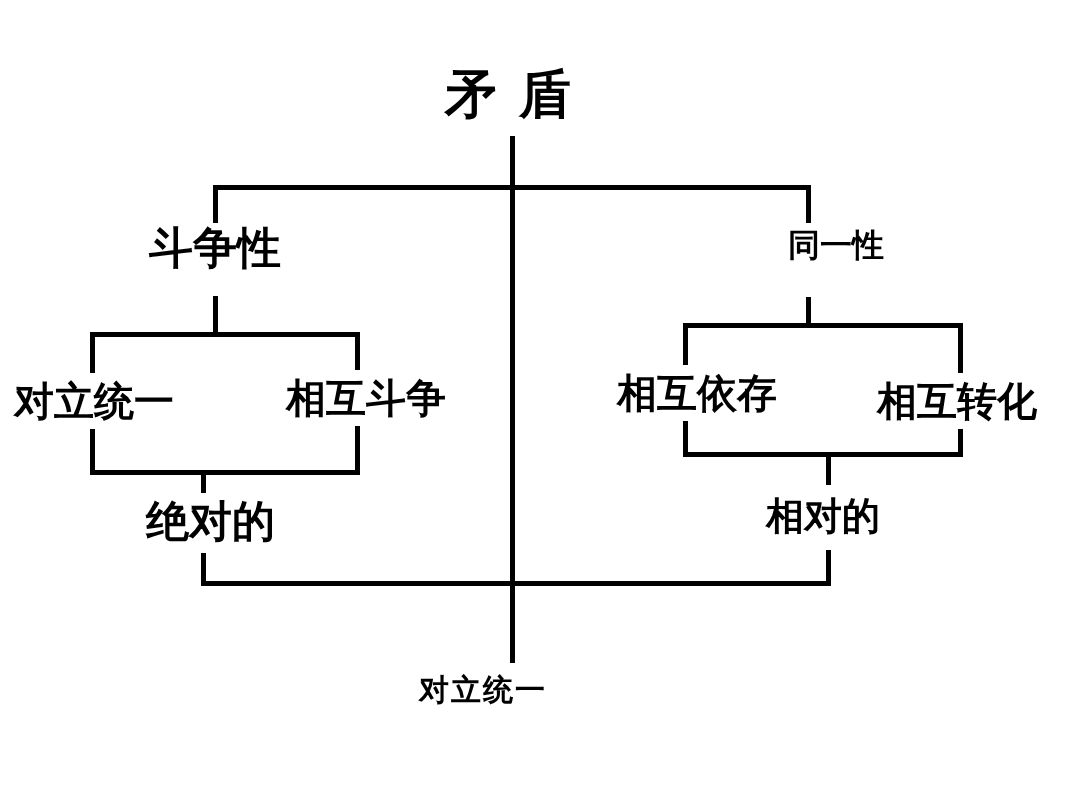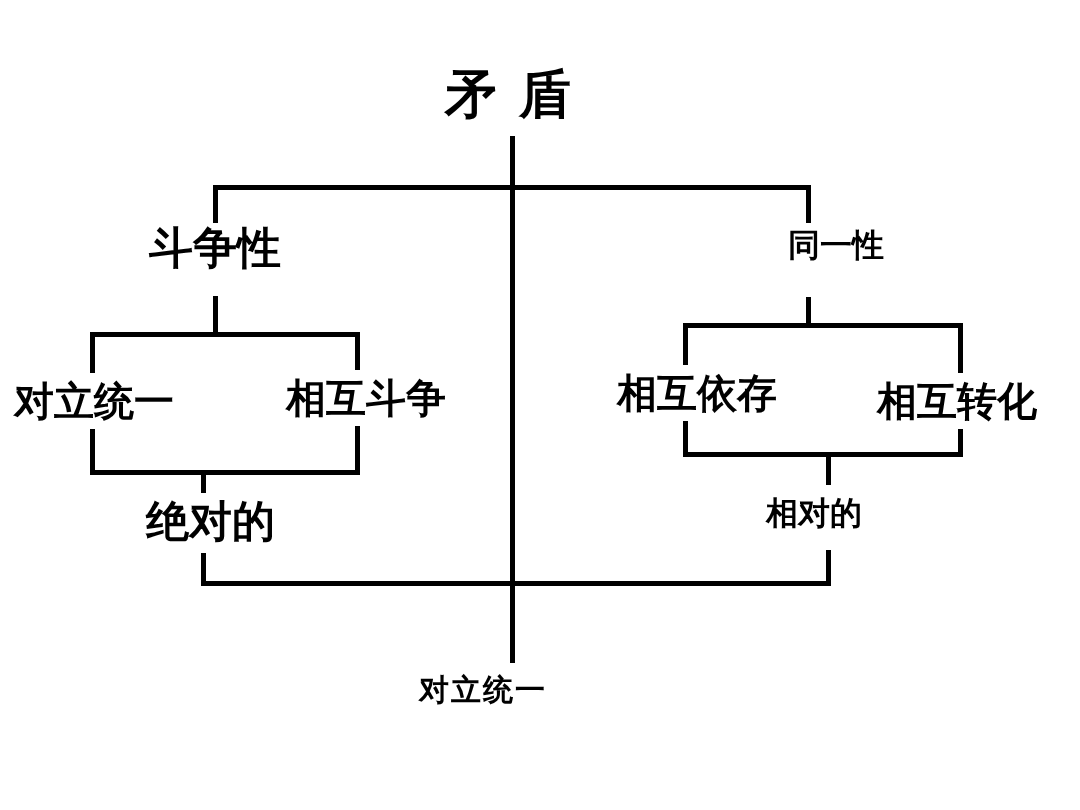--- a/index.html
+++ b/index.html
@@ -39,21 +39,21 @@
   .pad {
     background: #ffffff;
     padding: 8px 6px;
     font-size: 40px;
   }
   .boxtxt-l1 { left: 8px;   top: 373px; }
   .boxtxt-l2 { left: 280px; top: 370px; }
   .boxtxt-r1 { left: 611px; top: 365px; }
   .boxtxt-r2 { left: 871px; top: 365px; margin-top: 8px; }
   .attr-l    { left: 146px; top: 500px; font-size: 43px; }
-  .attr-r    { left: 766px; top: 497px; font-size: 32px; }
+  .attr-r    { left: 766px; top: 497px; font-size: 38px; }
   .conclusion{ left: 419px; top: 675px; font-size: 30px; letter-spacing: 2px; }
 </style>
 </head>
 <body>
 
 <div class="slide">
 
   <div class="ln" style="left:510px; top:136px; width:5px; height:527px;"></div>
 
   <div class="ln" style="left:213px; top:185px; width:598px; height:5px;"></div>

